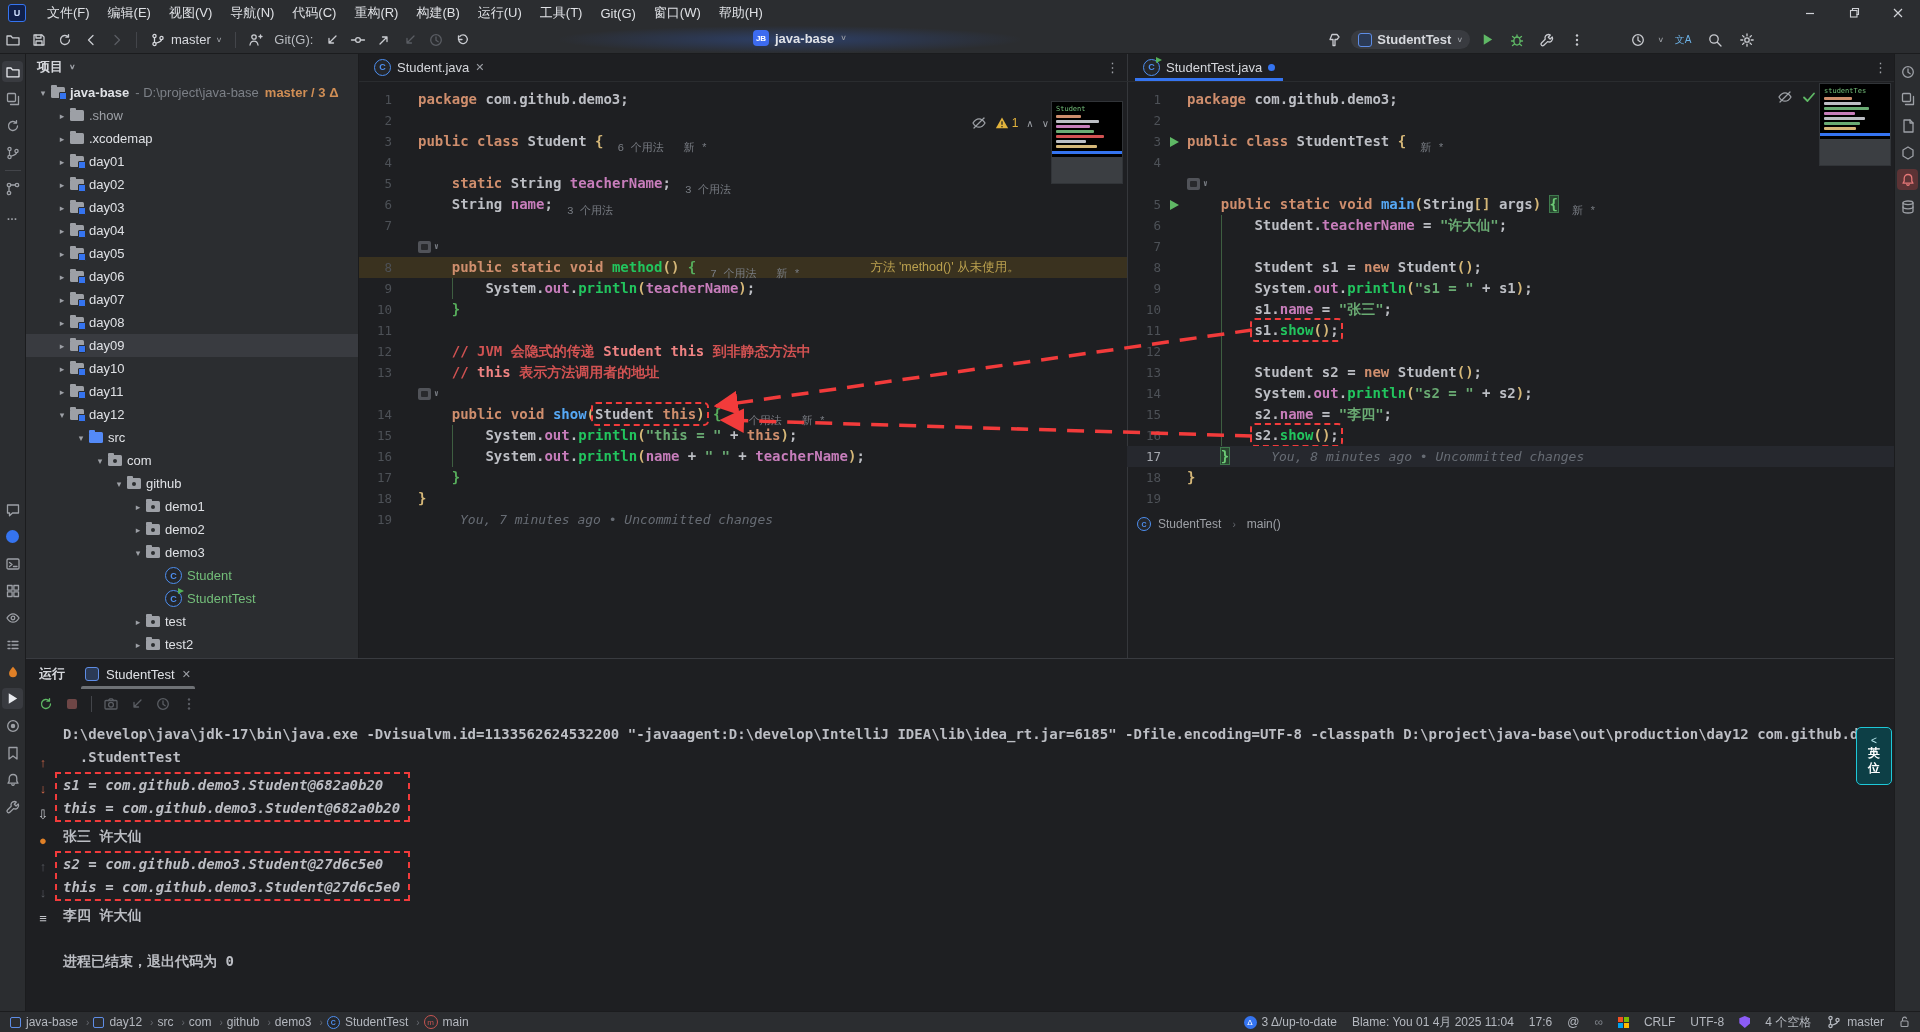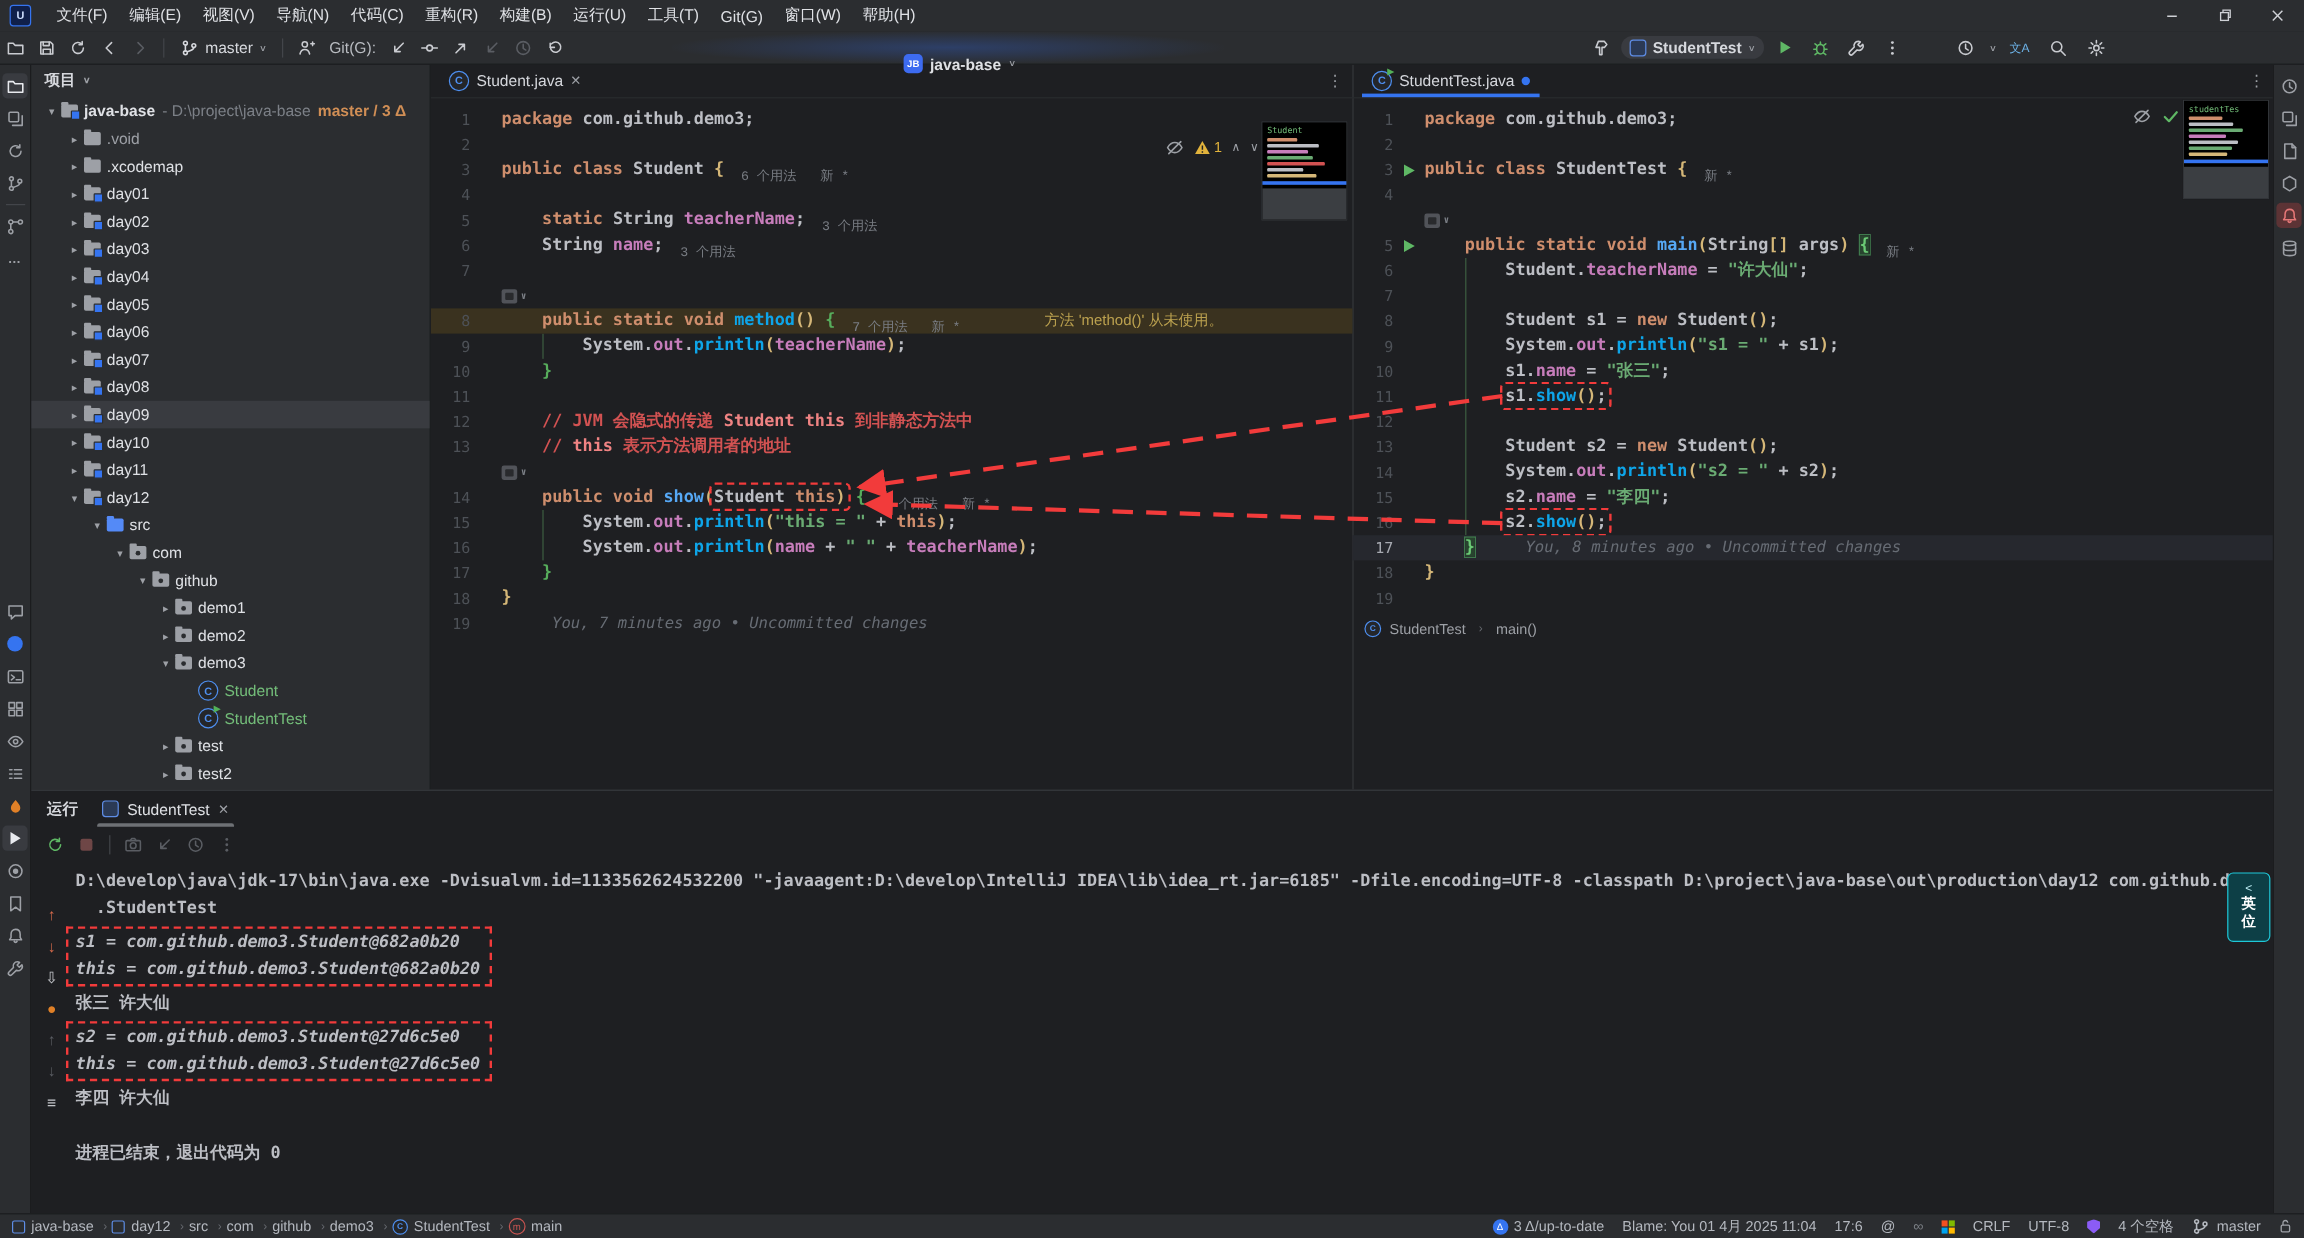--- a/index.html
+++ b/index.html
@@ -64,21 +64,21 @@
   .tab .close{color:#9da0a6;font-size:11px;}
   .moddot{width:7px;height:7px;border-radius:50%;background:#3574f0;}
   .tab-more{margin-left:auto;margin-right:8px;color:#9da0a6;}
   .code{position:absolute;top:28px;left:0;right:0;bottom:0;padding-top:8px;font-family:"DejaVu Sans Mono",monospace;
     font-size:14px;font-weight:600;line-height:21px;color:#bcbec4;}
   .crow{height:21px;display:flex;align-items:center;position:relative;}
   .gnum{width:34px;text-align:right;color:#4d5157;font-size:12.5px;font-weight:400;flex:none;font-family:"DejaVu Sans Mono",monospace;}
   .g2{width:26px;flex:none;display:flex;align-items:center;justify-content:center;}
   .runarrow{width:0;height:0;border-left:9px solid #5fb865;border-top:5.5px solid transparent;border-bottom:5.5px solid transparent;}
   .ct{white-space:pre;}
-  .k{color:#cf8e6d;} .d{color:#bcbec4;} .f{color:#c77dbb;} .m{color:#0ea5e9;} .s{color:#6aab73;}
+  .k{color:#cf8e6d;} .d{color:#bcbec4;} .f{color:#c77dbb;} .m{color:#22c55e;} .s{color:#6aab73;}
   .y{color:#d5b778;} .g{color:#57ad5c;} .b{color:#56a8f5;}
   .c{color:#d25252;} .cb{color:#ef8383;font-weight:bold;}
   .gh{color:#6ccb76;background:#28442f;box-shadow:0 0 0 1px #3f7a4d;}
   .boxseg{outline:2px dashed #f23b3b;outline-offset:2px;border-radius:1px;}
   .inlay{font-family:Liberation Mono, monospace;font-size:11px;font-weight:400;color:#787c83;margin-left:14px;white-space:pre;margin-top:13px;}
   .warnrow{background:#3a321f;}
   .hint{font-family:"Liberation Sans",sans-serif;font-size:12.5px;font-weight:400;color:#bba14f;margin-left:70px;white-space:pre;}
   .hlrow{background:#26282e;}
   .hlrow .gnum{color:#a7aab1;}
   .blame{font-style:italic;color:#676c74;font-size:13px;font-weight:500;margin-left:42px;white-space:pre;}
@@ -245,21 +245,21 @@
         <path d="M8 5v3.3l2.2 1.4"></path>
       </svg>
     </span>
   <span class="tbi">
       <svg class="ic" width="16" height="16" viewBox="0 0 16 16" fill="none" stroke="currentColor" stroke-width="1.3" stroke-linecap="round" stroke-linejoin="round">
         <path d="M4.5 4v3.5H8"></path>
         <path d="M4.7 7.5a4.3 4.3 0 1 0 1-3"></path>
       </svg>
     </span>
 
-  <div style="position:absolute;left:745px;top:2px;margin-top:15px;">
+  <div style="position:absolute;left:745px;top:2px;">
     <div id="project-chip">
       <span class="jb-badge">JB</span>
       <span style="font-weight:bold;">java-base</span>
       <span class="chev">∨</span>
     </div>
   </div>
 
   <div style="position:absolute;right:330px;display:flex;align-items:center;gap:4px;">
     <span class="tbi">
         <svg class="ic" width="16" height="16" viewBox="0 0 16 16" fill="none" stroke="currentColor" stroke-width="1.3" stroke-linecap="round" stroke-linejoin="round">
@@ -437,21 +437,21 @@
         <span class="fold">
           <span class="modb"></span>
         </span>
         <span class="tlabel" style="font-weight: bold;">java-base</span>
         <span class="tpath">- D:\project\java-base</span>
         <span class="tbadge">master / 3 Δ</span>
       </div>
       <div class="trow" style="padding-left: 29px;">
         <span class="tchev">▸</span>
         <span class="fold"></span>
-        <span class="tlabel dim">.void</span>
+        <span class="tlabel dim">.show</span>
       </div>
       <div class="trow" style="padding-left: 29px;">
         <span class="tchev">▸</span>
         <span class="fold"></span>
         <span class="tlabel">.xcodemap</span>
       </div>
       <div class="trow" style="padding-left: 29px;">
         <span class="tchev">▸</span>
         <span class="fold">
           <span class="modb"></span>

